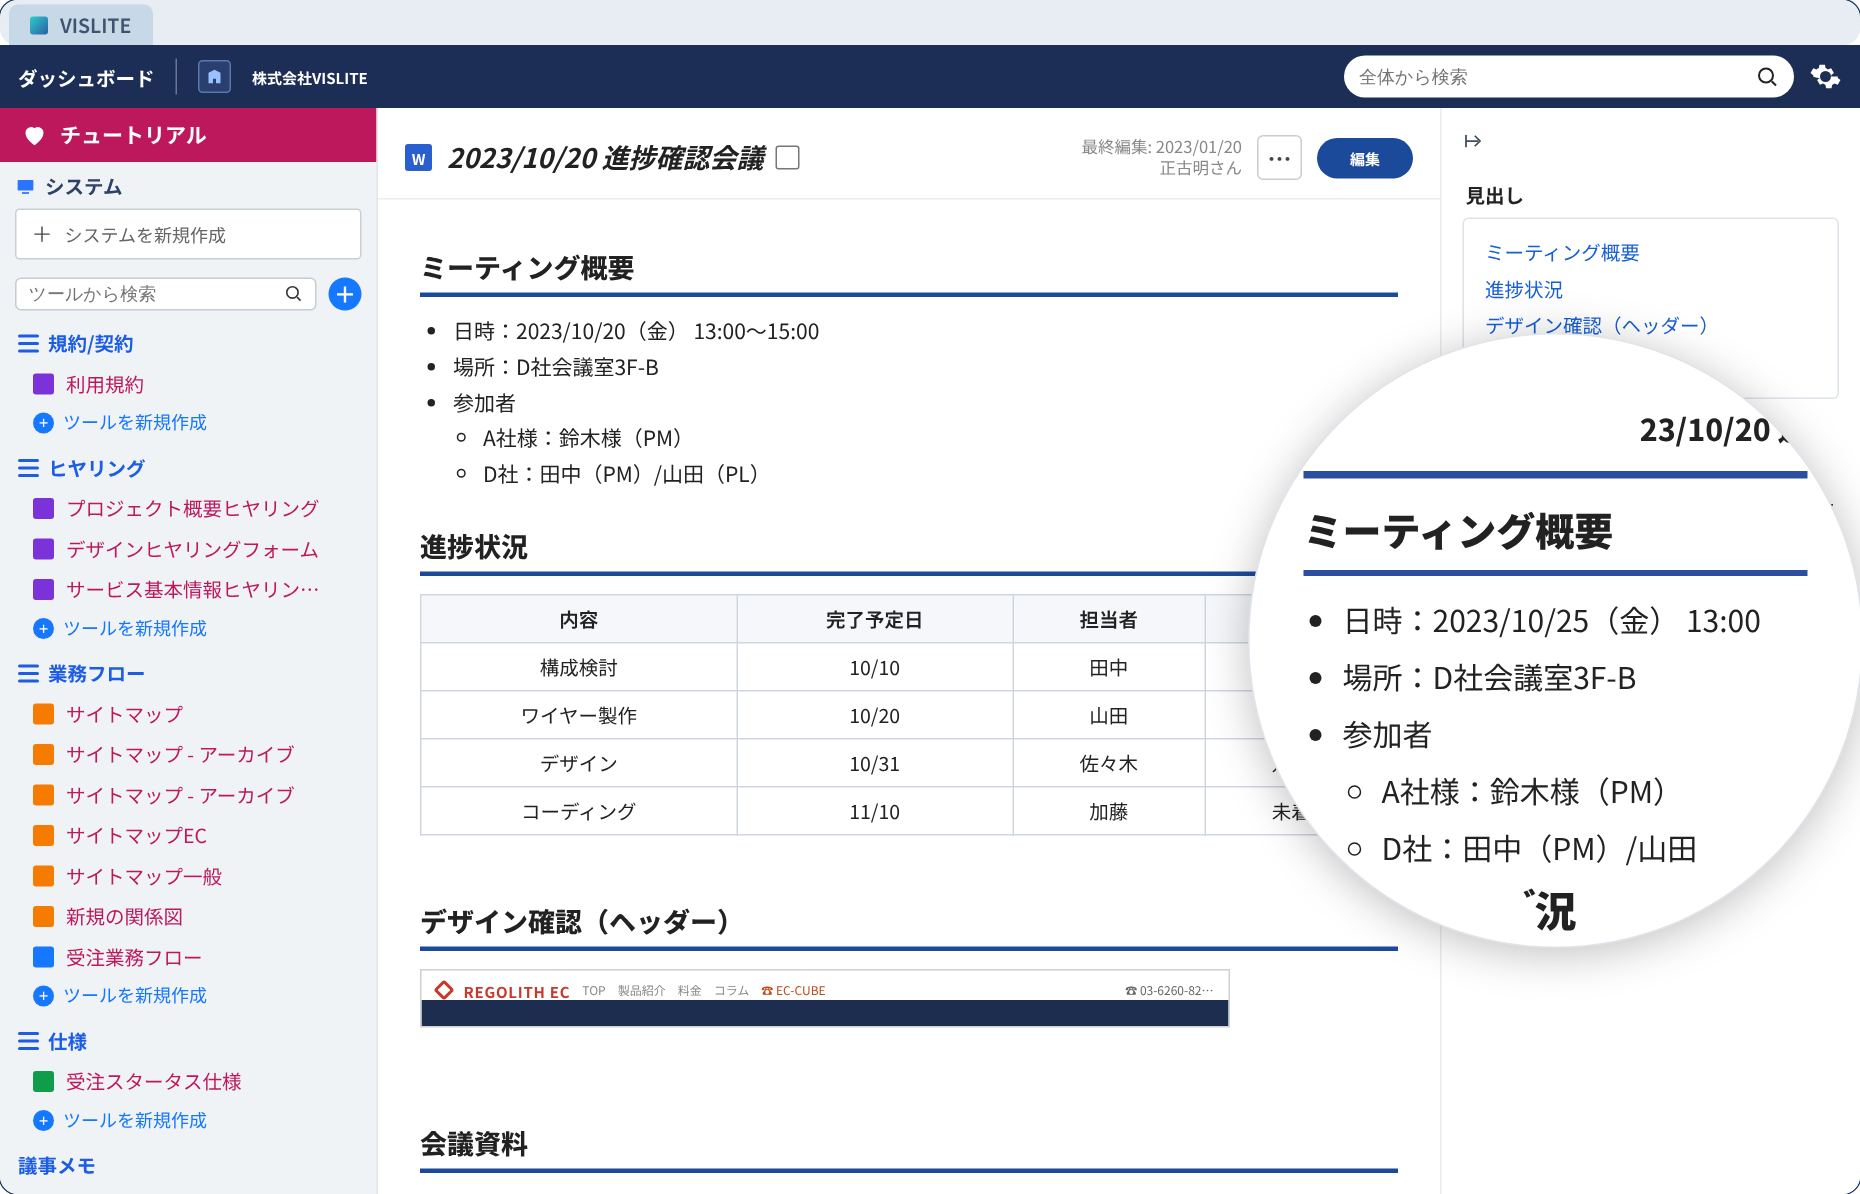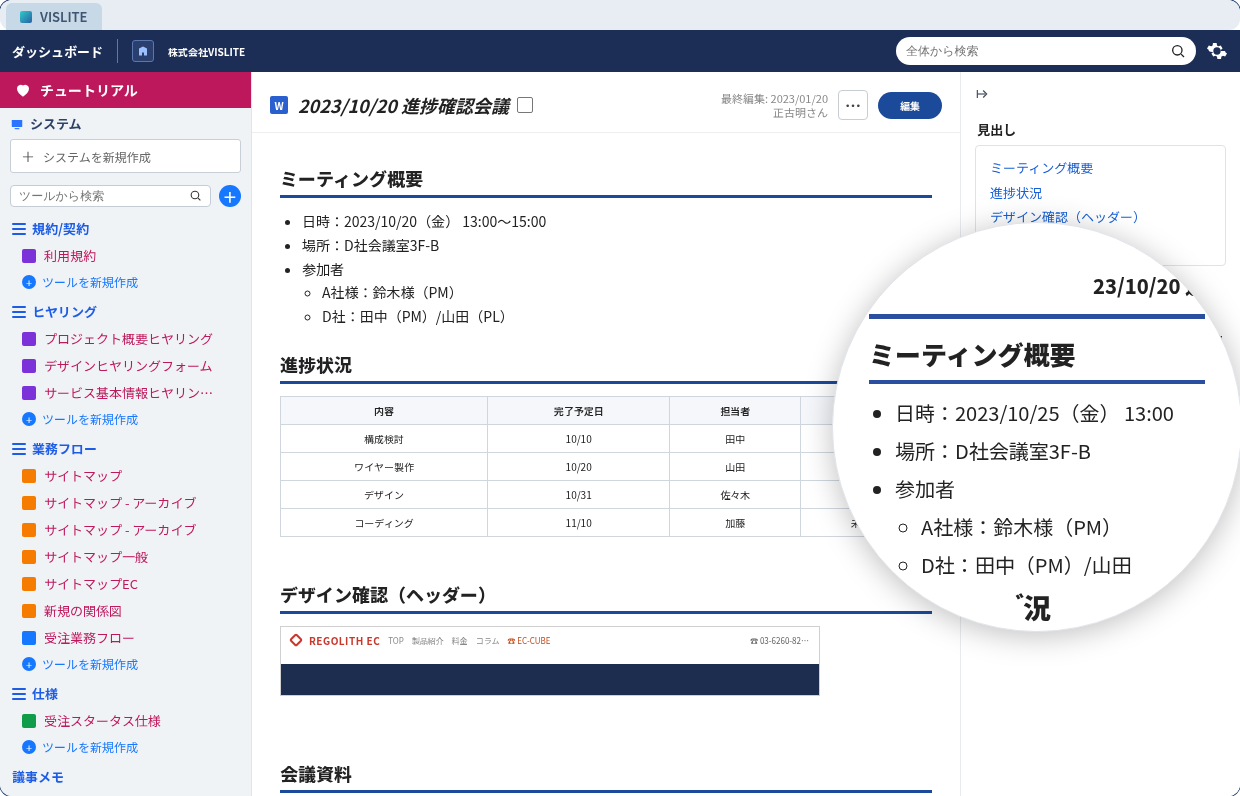--- a/index.html
+++ b/index.html
@@ -58,24 +58,24 @@
   .doc-head .spacer { flex: 1; }
   .last-edit { text-align: right; font-size: 11px; color: #888; line-height: 1.3; }
   .more-btn { width: 30px; height: 30px; border: 1px solid #c8cdd4; border-radius: 4px; font-weight: 700; color: #444; background: #fff; display: flex; align-items: center; justify-content: center; margin-left: 10px; cursor: pointer; }
   .edit-btn { padding: 6px 22px; background: #1c4a9a; color: #fff; border-radius: 16px; font-weight: 700; font-size: 10px; margin-left: 10px; cursor: pointer; }
 
   .doc-body { padding: 10px 28px 0 28px; }
   .section-title { font-size: 18px; font-weight: 800; border-bottom: 3px solid #1c4a9a; padding-bottom: 4px; margin: 22px 0 12px 0; }
   .bullets { padding-left: 22px; font-size: 14px; line-height: 1.7; }
   .bullets ul { padding-left: 20px; list-style: circle; }
 
-  table.progress { width: 100%; border-collapse: collapse; font-size: 10px; margin-top: 4px; padding-left: 24px; }
+  table.progress { width: 100%; border-collapse: collapse; font-size: 13px; margin-top: 4px; padding-left: 24px; }
   table.progress th, table.progress td { border: 1px solid #cfd6de; padding: 6px 10px; text-align: center; }
   table.progress th { background: #f5f7fa; font-weight: 600; }
-  .design-img { width: 540px; height: 70px; border: 1px solid #d0d0d0; margin-top: 10px; background: linear-gradient(#fff 54%, #1d2d4f 54%); position: relative; font-size: 8px; color: #444; }
+  .design-img { width: 540px; height: 39px; border: 1px solid #d0d0d0; margin-top: 10px; background: linear-gradient(#fff 54%, #1d2d4f 54%); position: relative; font-size: 8px; color: #444; }
   .design-img .top-row { display:flex; align-items:center; gap:8px; padding:6px 10px; }
   .design-img .logo2 { font-weight:700; color: #c8382b; font-size: 10px; letter-spacing: .5px; }
 
   
   .right-col .collapse { padding: 10px 12px; color: #414b5b; cursor: pointer; font-weight: 700; }
   .right-sec-title { font-size: 13px; font-weight: 700; padding: 4px 16px 6px 16px; }
   .toc-box { margin: 0 14px; border: 1px solid #dde3e9; border-radius: 4px; padding: 10px 14px; font-size: 13px; }
   .toc-box a { display: block; color: #175fd6; text-decoration: none; line-height: 1.9; cursor: pointer; }
   .file-row { margin: 10px 16px 0 16px; display: flex; align-items: center; justify-content: space-between; font-size: 12px; color: #555; }
   .file-row .left { flex:1; }
@@ -221,25 +221,25 @@
           <div class="side-item">
             <span class="tool-icon ic-orange"></span>
             <span>サイトマップ - アーカイブ</span>
           </div>
           <div class="side-item">
             <span class="tool-icon ic-orange"></span>
             <span>サイトマップ - アーカイブ</span>
           </div>
           <div class="side-item">
             <span class="tool-icon ic-orange"></span>
+            <span>サイトマップEC</span>
+          </div>
+          <div class="side-item">
+            <span class="tool-icon ic-orange"></span>
             <span>サイトマップ一般</span>
-          </div>
-          <div class="side-item">
-            <span class="tool-icon ic-orange"></span>
-            <span>サイトマップEC</span>
           </div>
           <div class="side-item">
             <span class="tool-icon ic-orange"></span>
             <span>新規の関係図</span>
           </div>
           <div class="side-item">
             <span class="tool-icon ic-blue"></span>
             <span>受注業務フロー</span>
           </div>
           <div class="add-tool">

